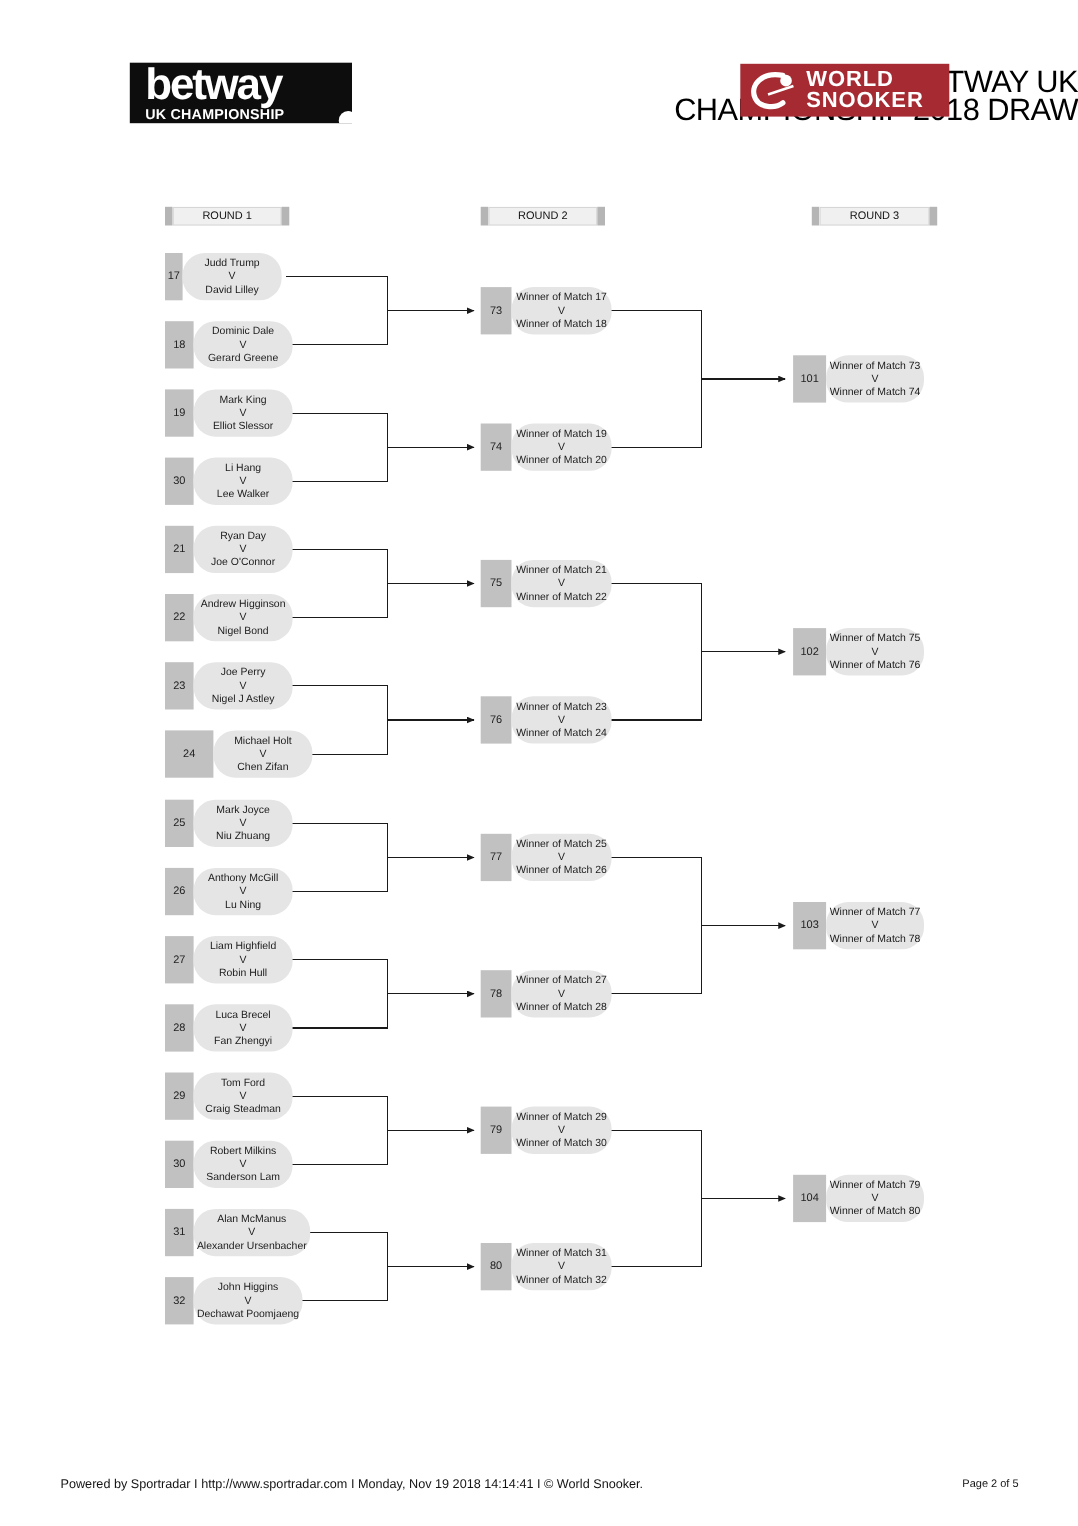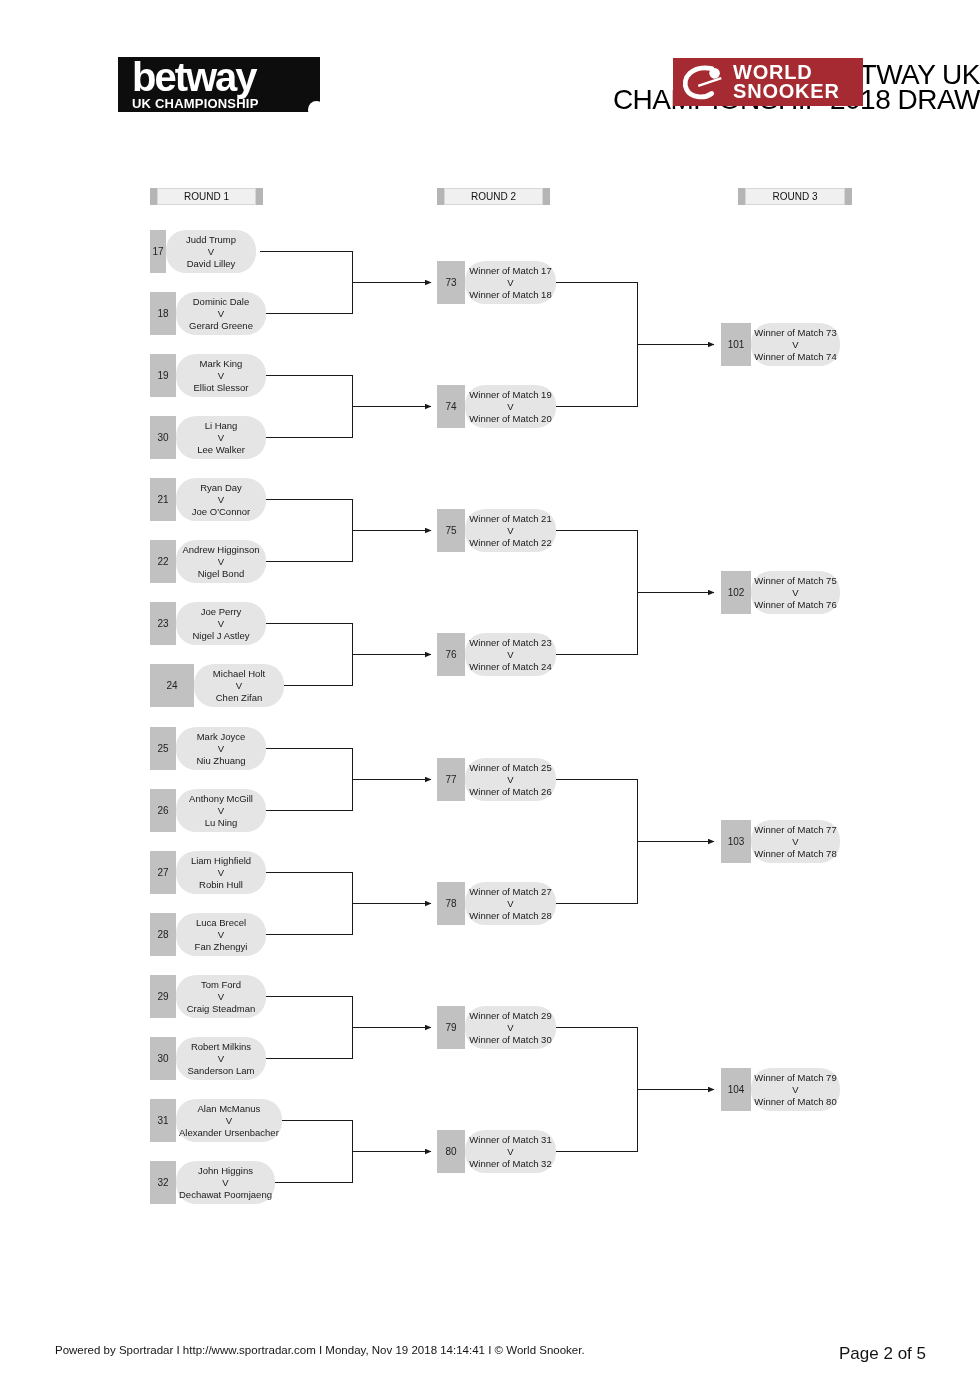--- a/index.html
+++ b/index.html
@@ -44,21 +44,21 @@
     flex:none;background:var(--num-bg);display:flex;align-items:center;justify-content:center;
     font-size:10px;color:#222;
   }
   .match-names{
     flex:none;background:var(--name-bg);display:flex;flex-direction:column;
     align-items:center;justify-content:center;padding:0 3px;box-sizing:content-box;border-radius:20px;
   }
   .match-names span{display:block;font-size:9.5px;line-height:12px;white-space:nowrap;color:#1a1a1a;text-align:center;}
   
   .footer-left{position:absolute;left:55px;top:1344px;font-size:11.5px;color:#141414;}
-  .footer-right{position:absolute;right:54px;top:1344px;font-size:17px;color:#141414;}
+  .footer-right{position:absolute;right:54px;top:1344px;font-size:10px;color:#141414;}
 </style>
 </head>
 <body>
 
 <header>
   <div class="betway">
     <div class="bw-brand">betway</div>
     <div class="bw-sub">UK CHAMPIONSHIP</div>
     <span class="bw-dot"></span>
   </div>

